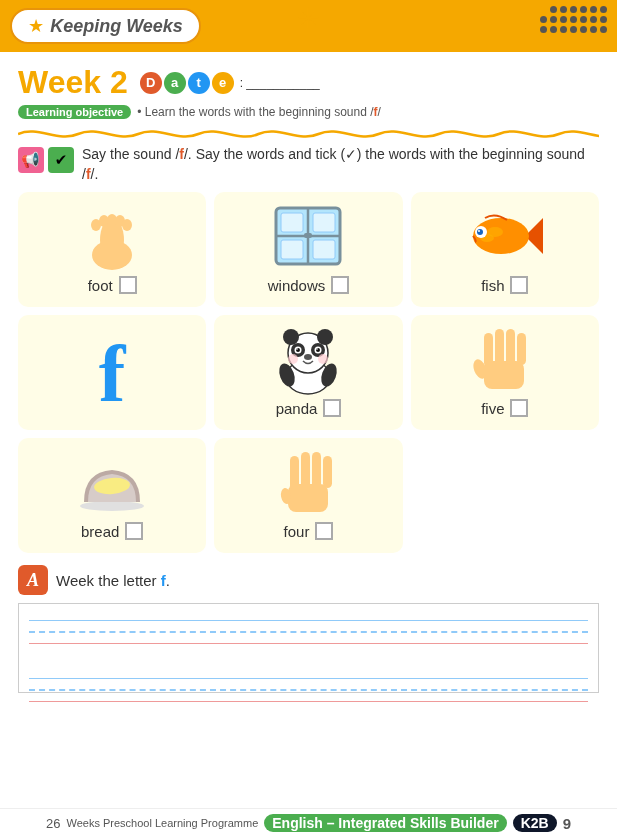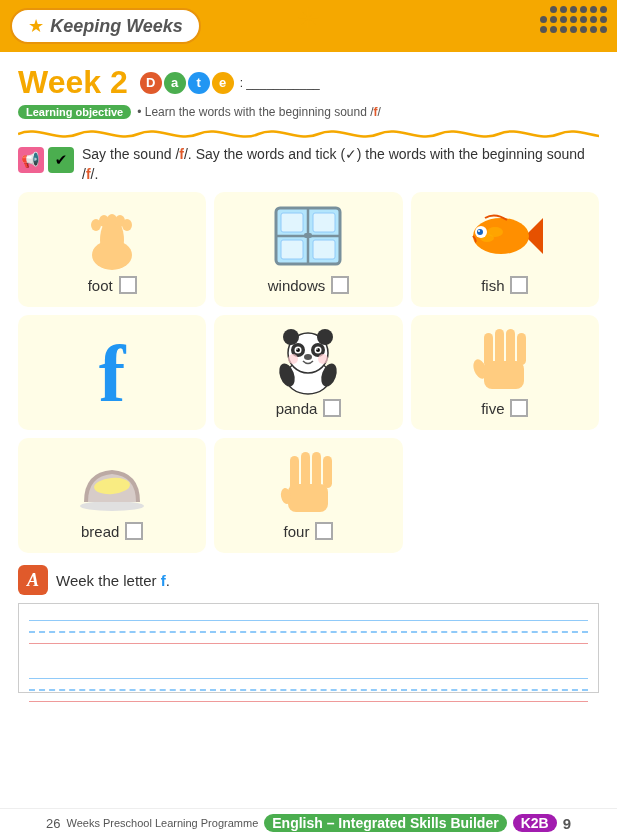--- a/index.html
+++ b/index.html
@@ -302,21 +302,21 @@
       color: #555;
       gap: 6px;
     }
     .footer-badge {
       border-radius: 10px;
       padding: 1px 8px;
       font-size: 14px;
       font-weight: bold;
     }
     .fb-green { background: #4BAE4F; color: #fff; }
-    .fb-orange { background: #a21caf; color: #fff; }
+    .fb-orange { background: #0f172a; color: #fff; }
     .footer-num {
       font-size: 15px;
       font-weight: bold;
       color: #555;
     }
   </style>
 </head>
 <body>
 
 <div class="header">

